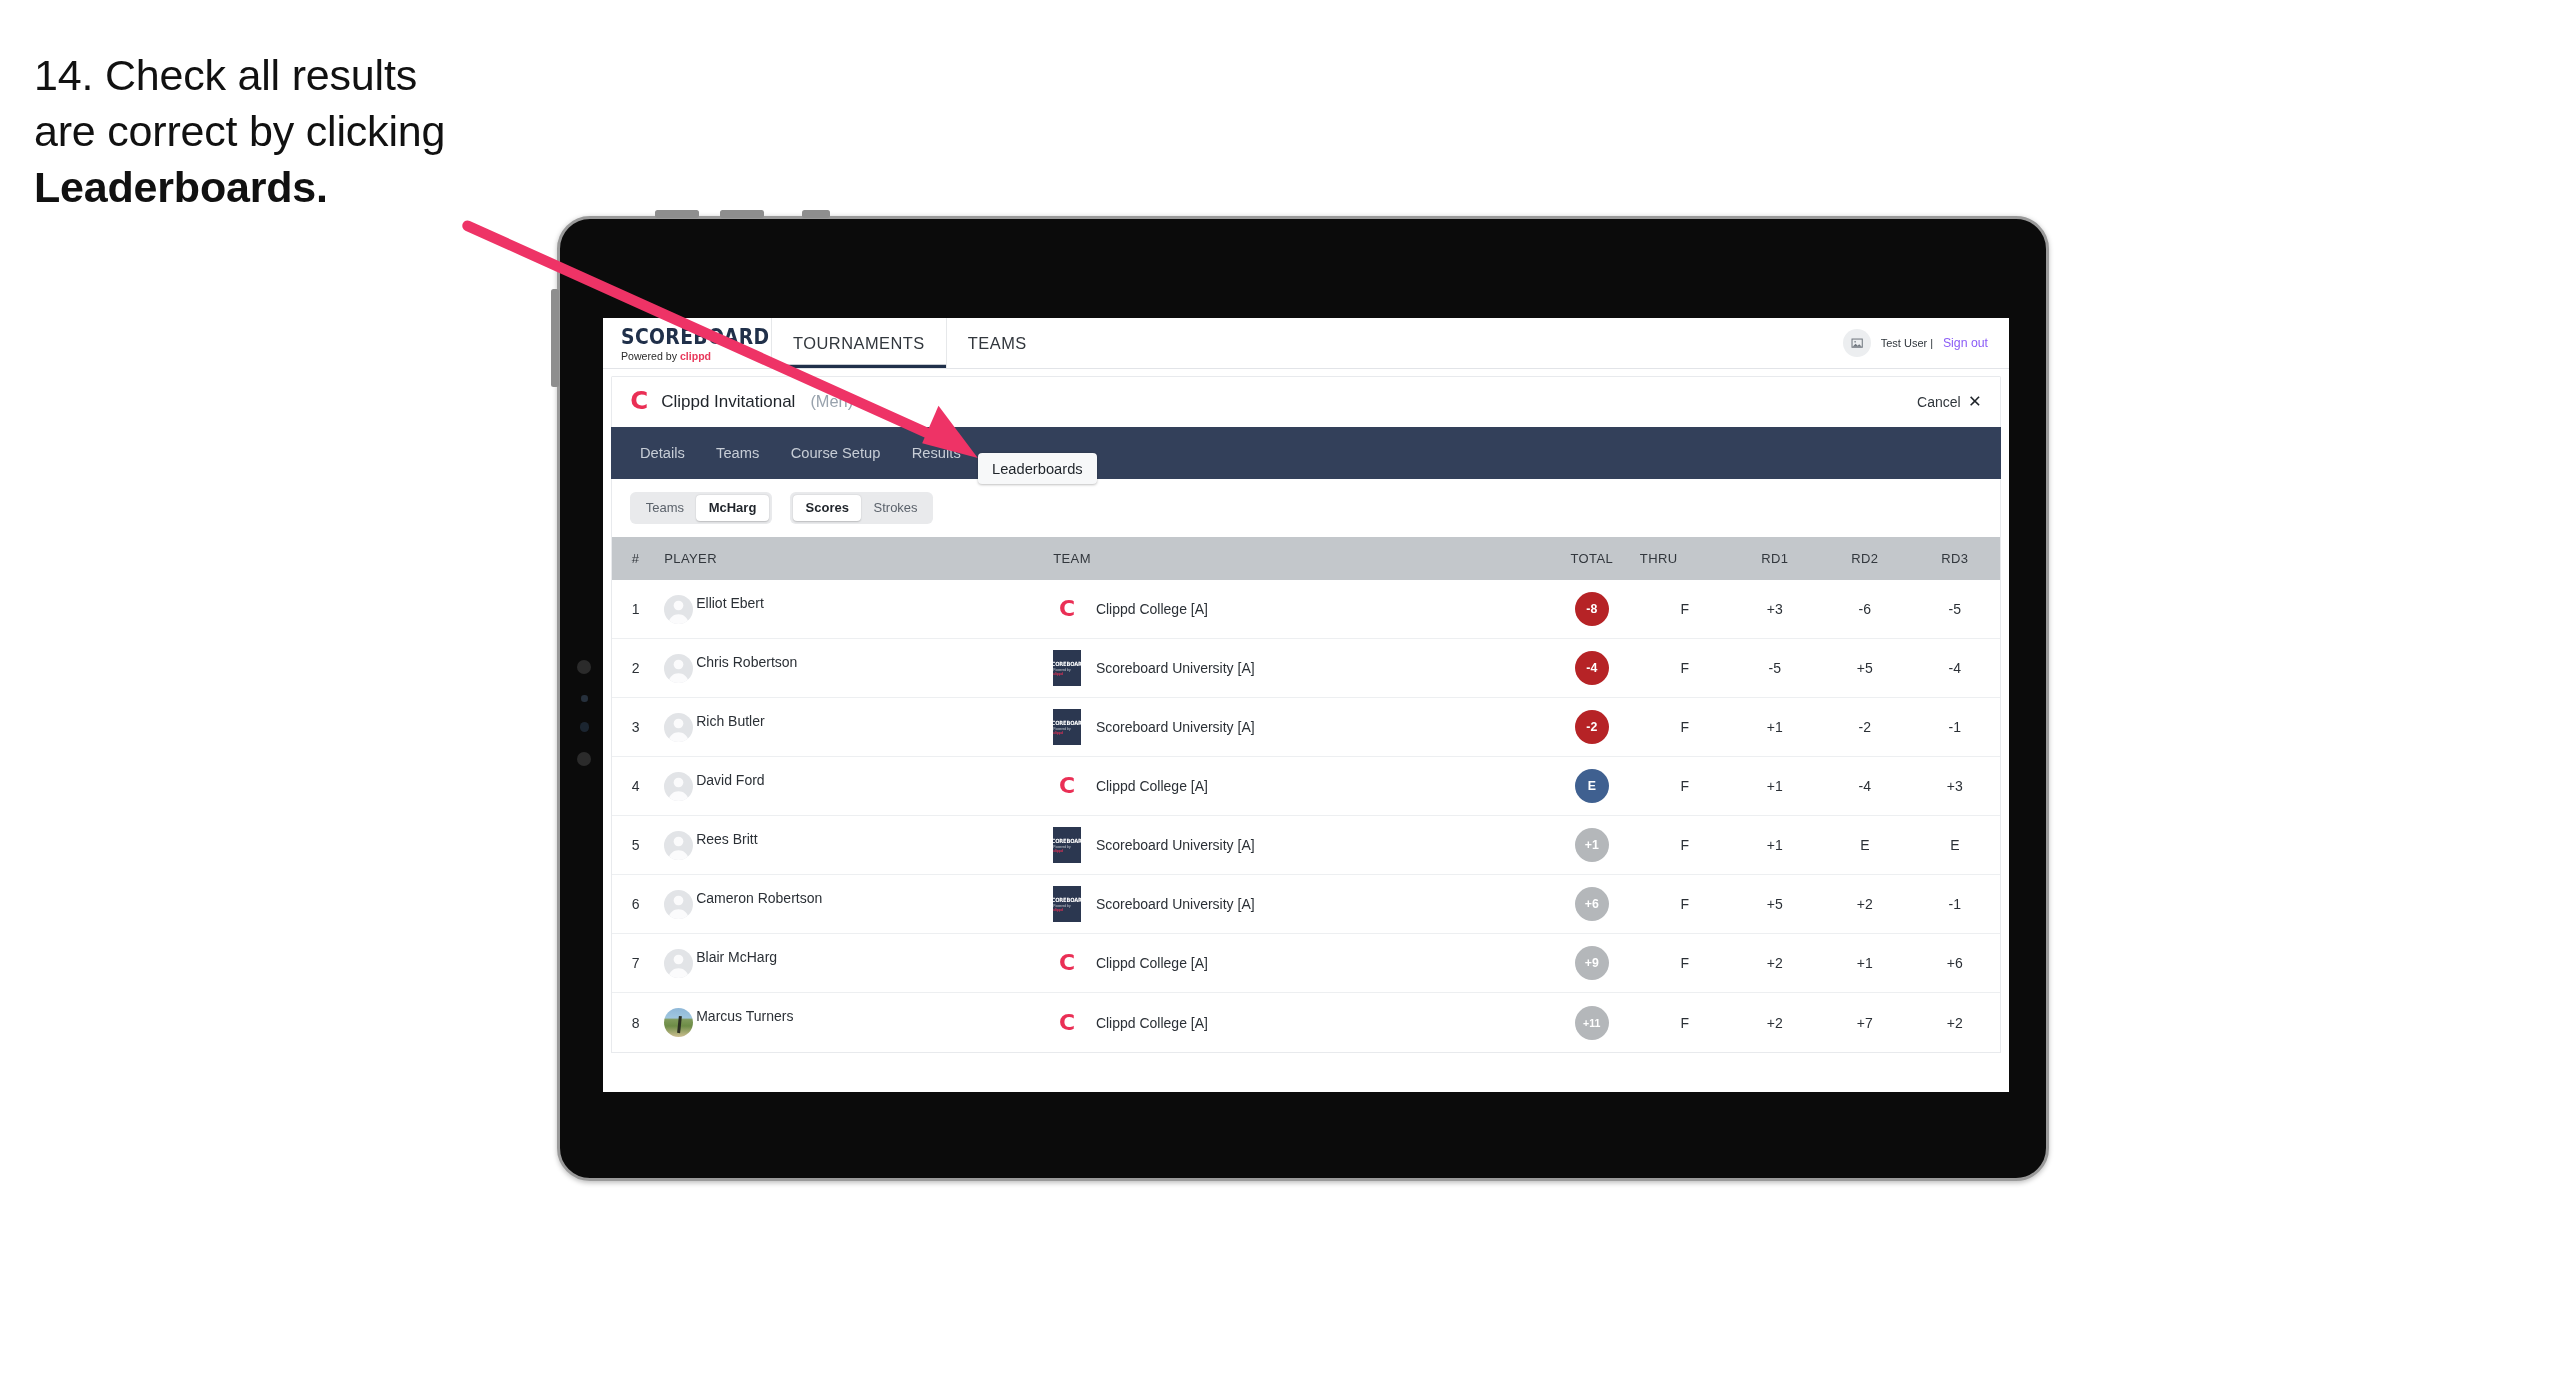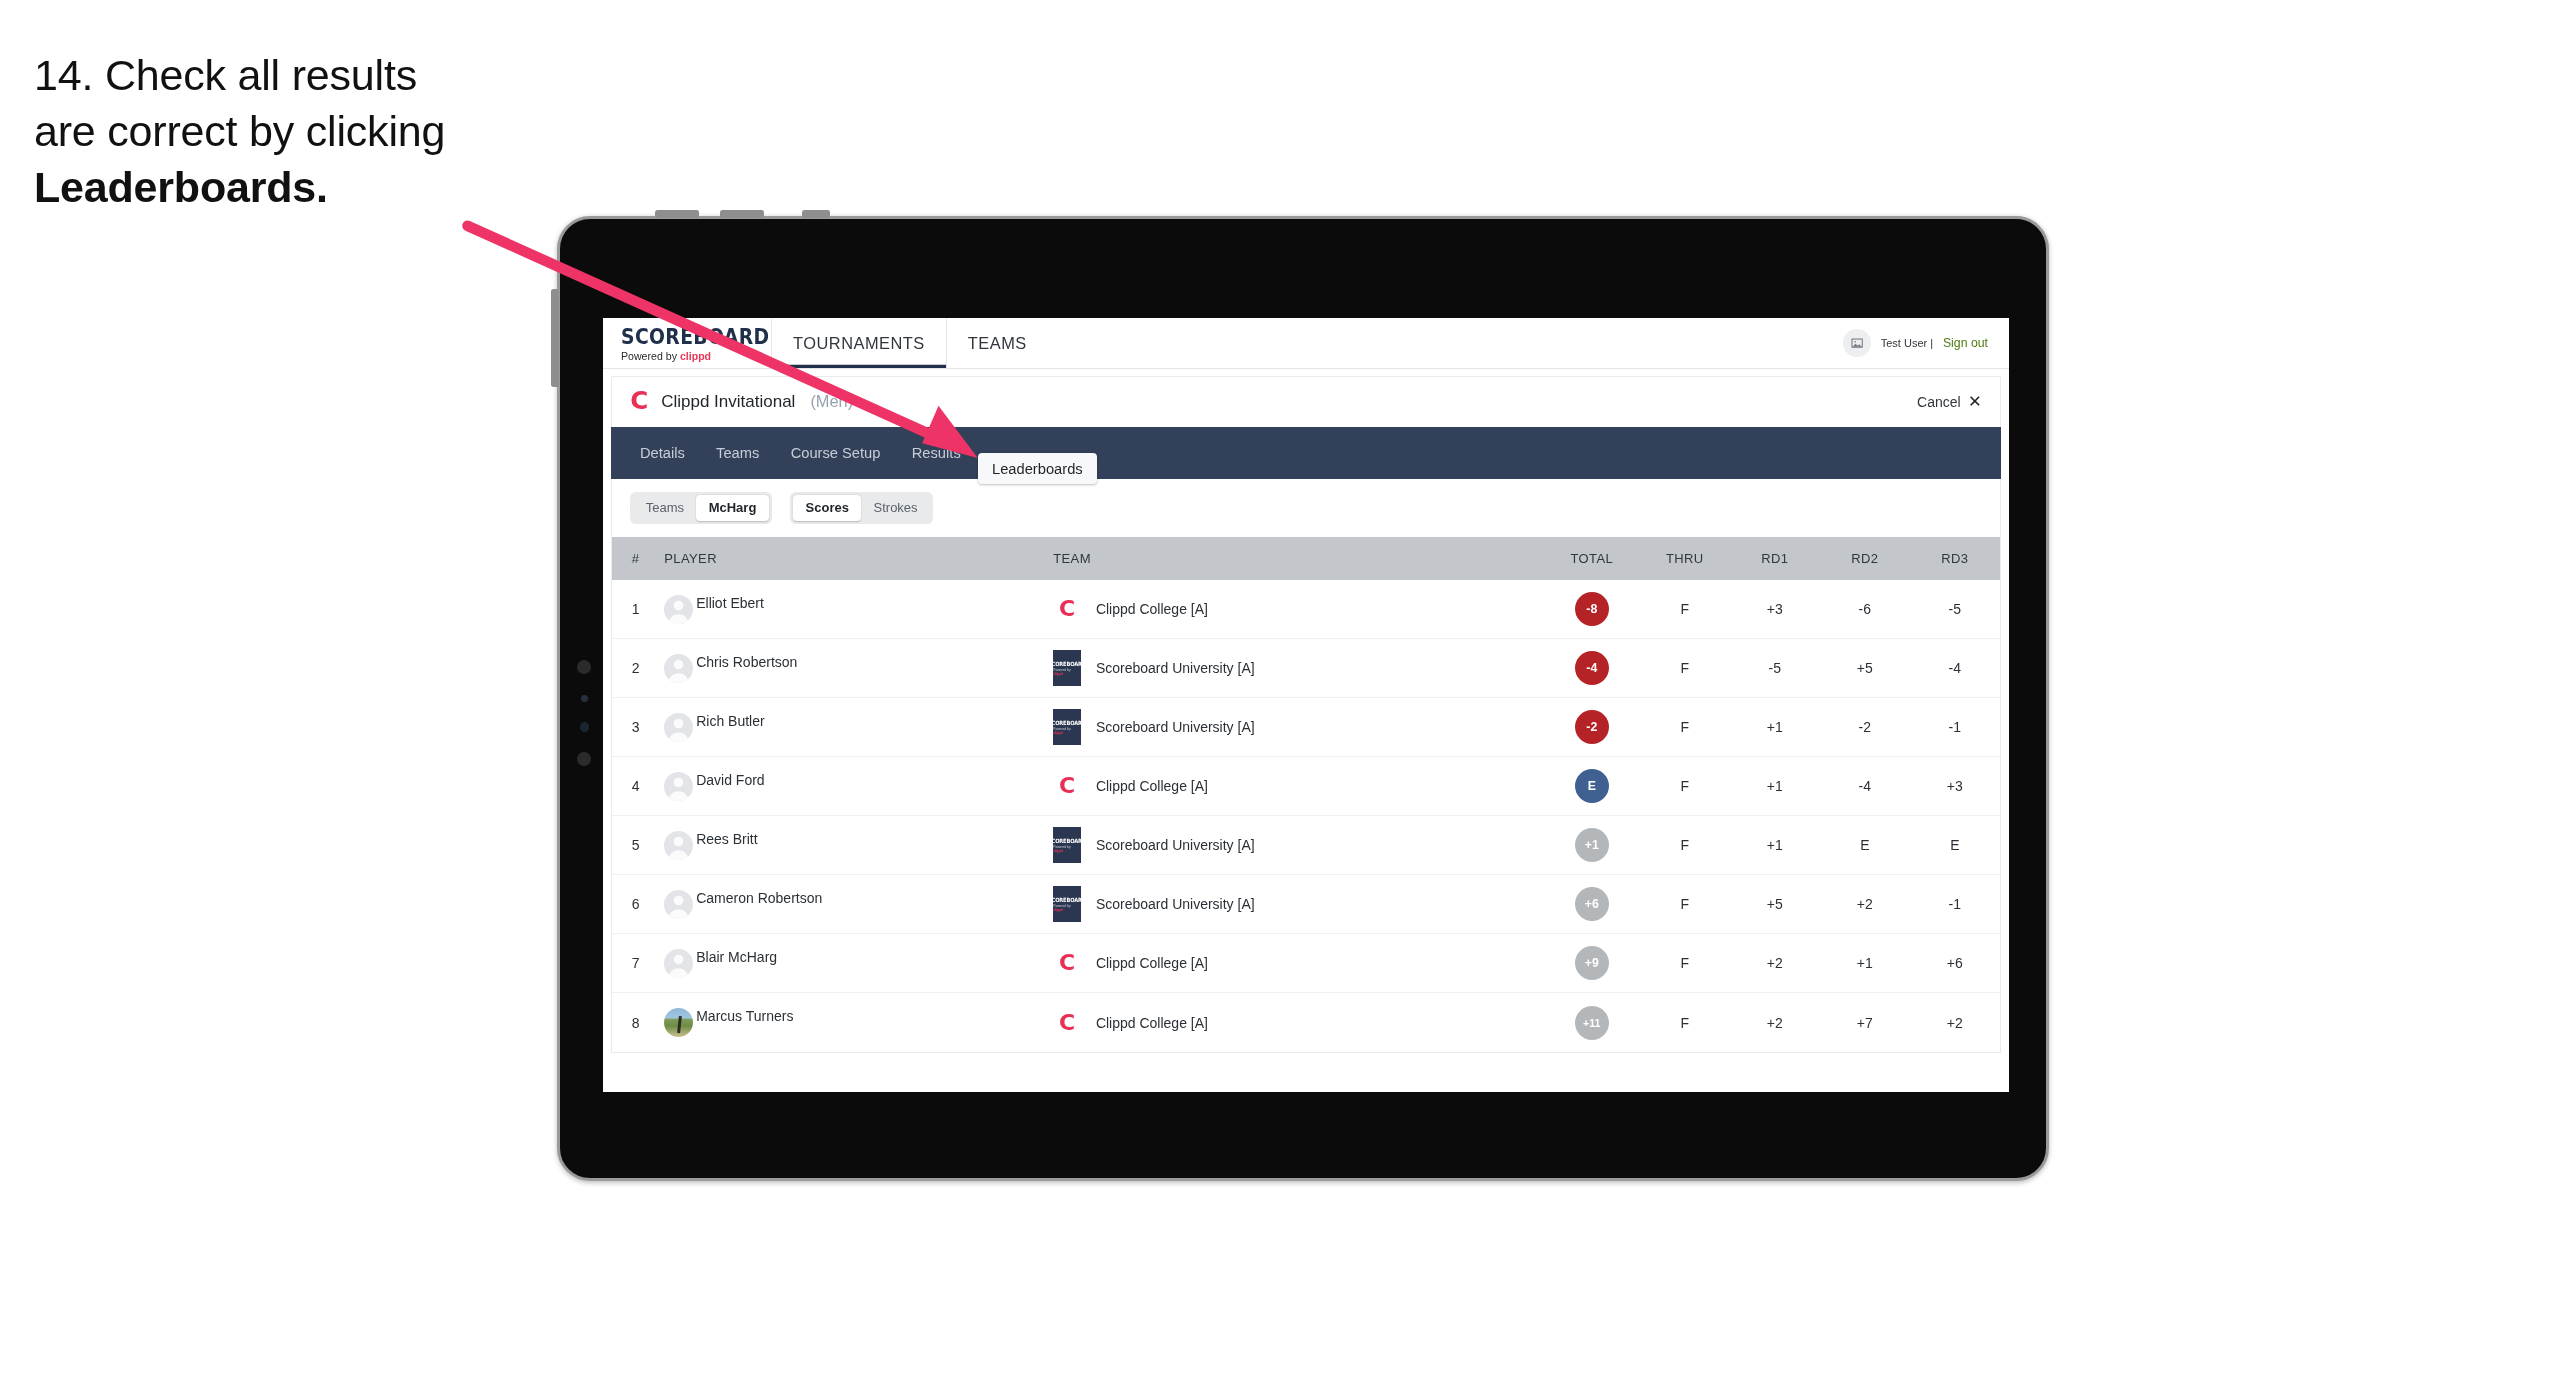--- a/index.html
+++ b/index.html
@@ -95,21 +95,21 @@
   .user-area {
     margin-left: auto; display: flex; align-items: center;
     padding-right: 21px; gap: 9.8px;
   }
   .avatar-sq {
     width: 28px; height: 28px; border-radius: 50%;
     background: #eceef0; display: flex; align-items: center; justify-content: center;
   }
   .avatar-sq svg { width: 12.3px; height: 12.3px; }
   .user-name { font-size: 11px; color: #30363c; }
-  .sign-out { font-size: 12.3px; color: #4d7c0f; cursor: pointer; }
+  .sign-out { font-size: 12.3px; color: #8b5cf6; cursor: pointer; }
 
   
   .tourn-bar {
     height: 51px; display: flex; align-items: center;
     padding: 0 18px 0 18px; background: #fff;
     border-bottom: 0.8px solid #e6e8ea;
     margin: 6.5px 8.2px 0 8.2px;
     border: 0.8px solid #e8eaed;
     border-bottom: none;
     border-radius: 1.6px 1.6px 0 0;
@@ -186,21 +186,21 @@
   .col-player { width: 389px; display: flex; align-items: flex-start; gap: 3px; }
   .col-team { flex: 1; display: flex; align-items: center; gap: 14.7px; }
   .col-total { width: 96px; text-align: center; display:flex; align-items:center; justify-content:center; }
   .col-thru { width: 90px; text-align: center; }
   .col-rd { width: 90px; text-align: center; }
 
   .head-rank { width: 52px; padding-left: 19.6px; }
   .head-player { width: 389px; }
   .head-team { flex: 1; }
   .head-total { width: 96px; text-align: center; }
-  .head-thru { width: 90px; text-align: center; }
+  .head-thru { width: 90px; text-align: left; }
   .head-rd { width: 90px; text-align: center; }
 
   .p-avatar {
     width: 29px; height: 29px; border-radius: 50%;
     background: #e2e4e7; display: flex; align-items: flex-end; justify-content: center;
     overflow: hidden; flex-shrink: 0;
   }
   .p-avatar svg { width: 29px; height: 29px; }
   .p-avatar.photo {
     background: linear-gradient(#8fb8d8 0%, #9fc6df 34%, #7f9a5a 40%, #6d8c46 62%, #cdbf92 100%);

